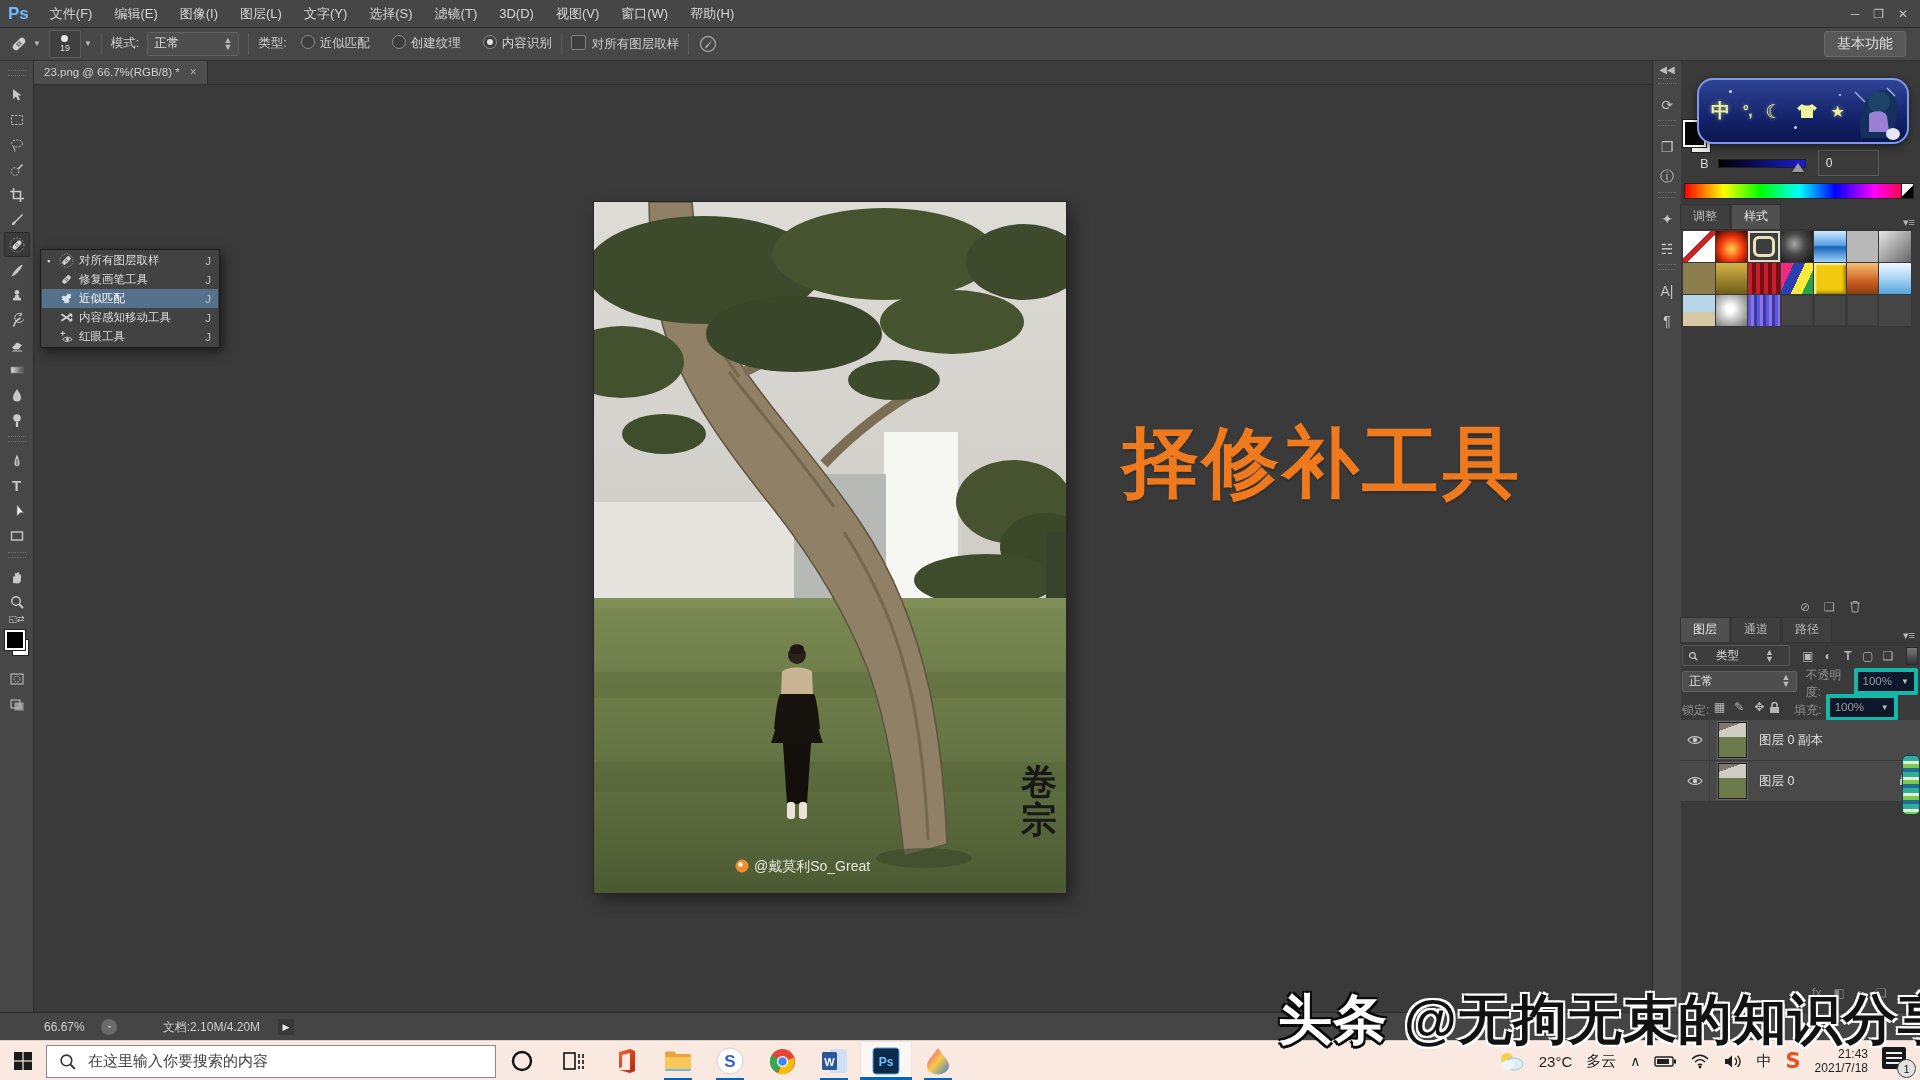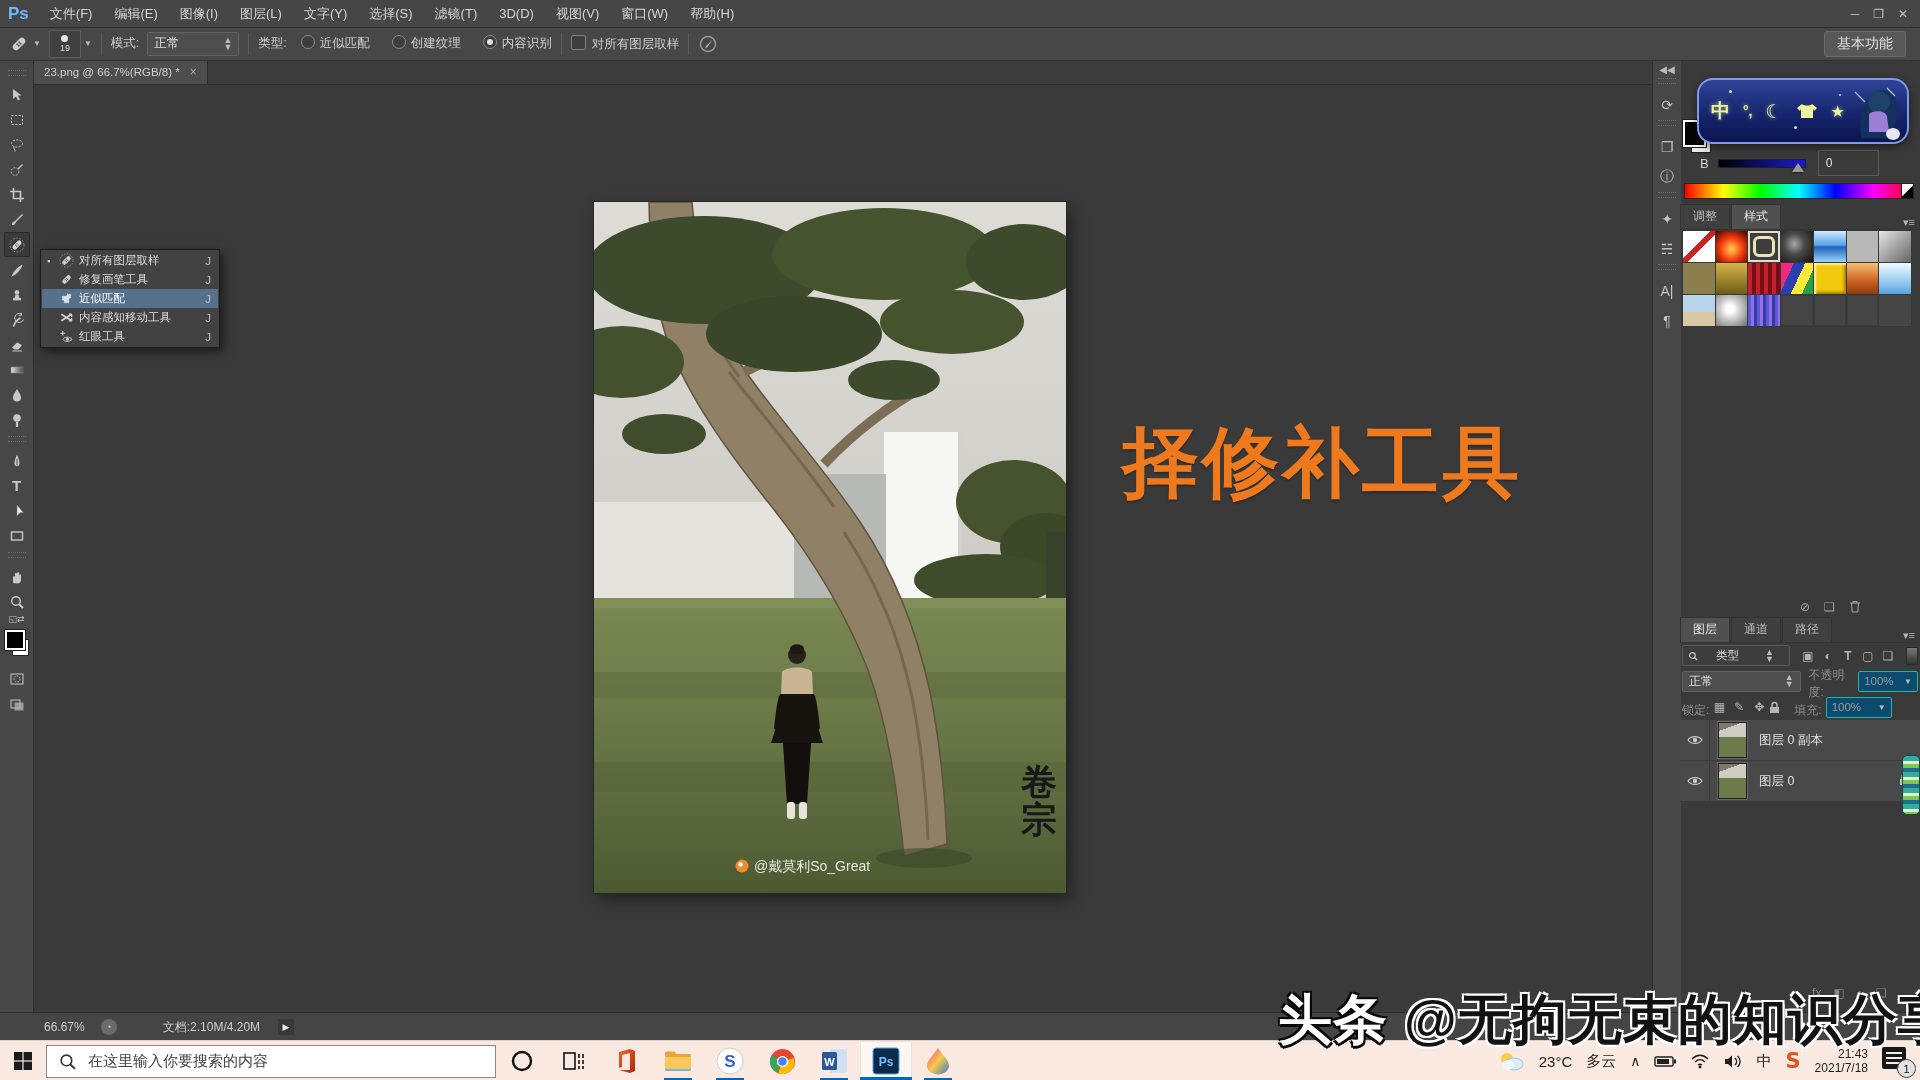--- a/index.html
+++ b/index.html
@@ -122,21 +122,21 @@
   .st17{background:repeating-linear-gradient(90deg,#5a5ad8 0 3px,#9270e8 3px 6px,#3939a5 6px 9px);}
   .stE{background:#454545;box-shadow:inset 0 0 0 1px #3c3c3c;}
   .sty-footer{left:1800px;top:600px;z-index:6;display:flex;gap:14px;color:#a7a7a7;font-size:12px;}
   
   .layers-tabs{left:1680px;top:620px;width:240px;z-index:6;}
   .lrow{left:1682px;width:236px;z-index:6;display:flex;align-items:center;font-size:12px;color:#c9c9c9;}
   .kind-select{width:96px;height:19px;background:#3d3d3d;border:1px solid #5a5a5a;border-radius:2px;
     display:flex;align-items:center;padding:0 5px;gap:18px;font-size:11.5px;color:#ddd;}
   .filt-ic{width:20px;text-align:center;color:#b5b5b5;font-size:12px;}
   .dim{color:#8f8f8f;margin-top:6px;}
-  .opsel{width:54px;height:19px;background:#0c4a6e;border:1px solid #14b8a6;border-radius:2px;display:flex;align-items:center;
+  .opsel{width:54px;height:19px;background:#0f172a;border:4px solid #14b8a6;border-radius:2px;display:flex;align-items:center;
     justify-content:space-between;padding:0 5px;font-size:11.5px;color:#9a9a9a;}
   .layer-item{left:1680px;width:240px;height:40px;background:#494949;border-bottom:1px solid #3a3a3a;z-index:6;
     display:flex;align-items:center;}
   .eye-cell{width:29px;height:40px;border-right:1px solid #3a3a3a;display:flex;align-items:center;justify-content:center;}
   .lyr-thumb{width:27px;height:34px;margin-left:8px;border:1px solid #1f1f1f;outline:1px solid #666;
     background:linear-gradient(160deg,rgba(60,50,40,.55) 0 18%,transparent 18%),
       linear-gradient(180deg,#cfccc4 0 42%,#6d7a4b 42% 100%);}
   .lyr-name{margin-left:12px;font-size:12.5px;color:#e0e0e0;}
   .lyr-lock{margin-left:auto;margin-right:10px;}
   .layers-footer{left:1790px;top:986px;z-index:6;display:flex;gap:12px;color:#9a9a9a;font-size:12px;opacity:.8;}

